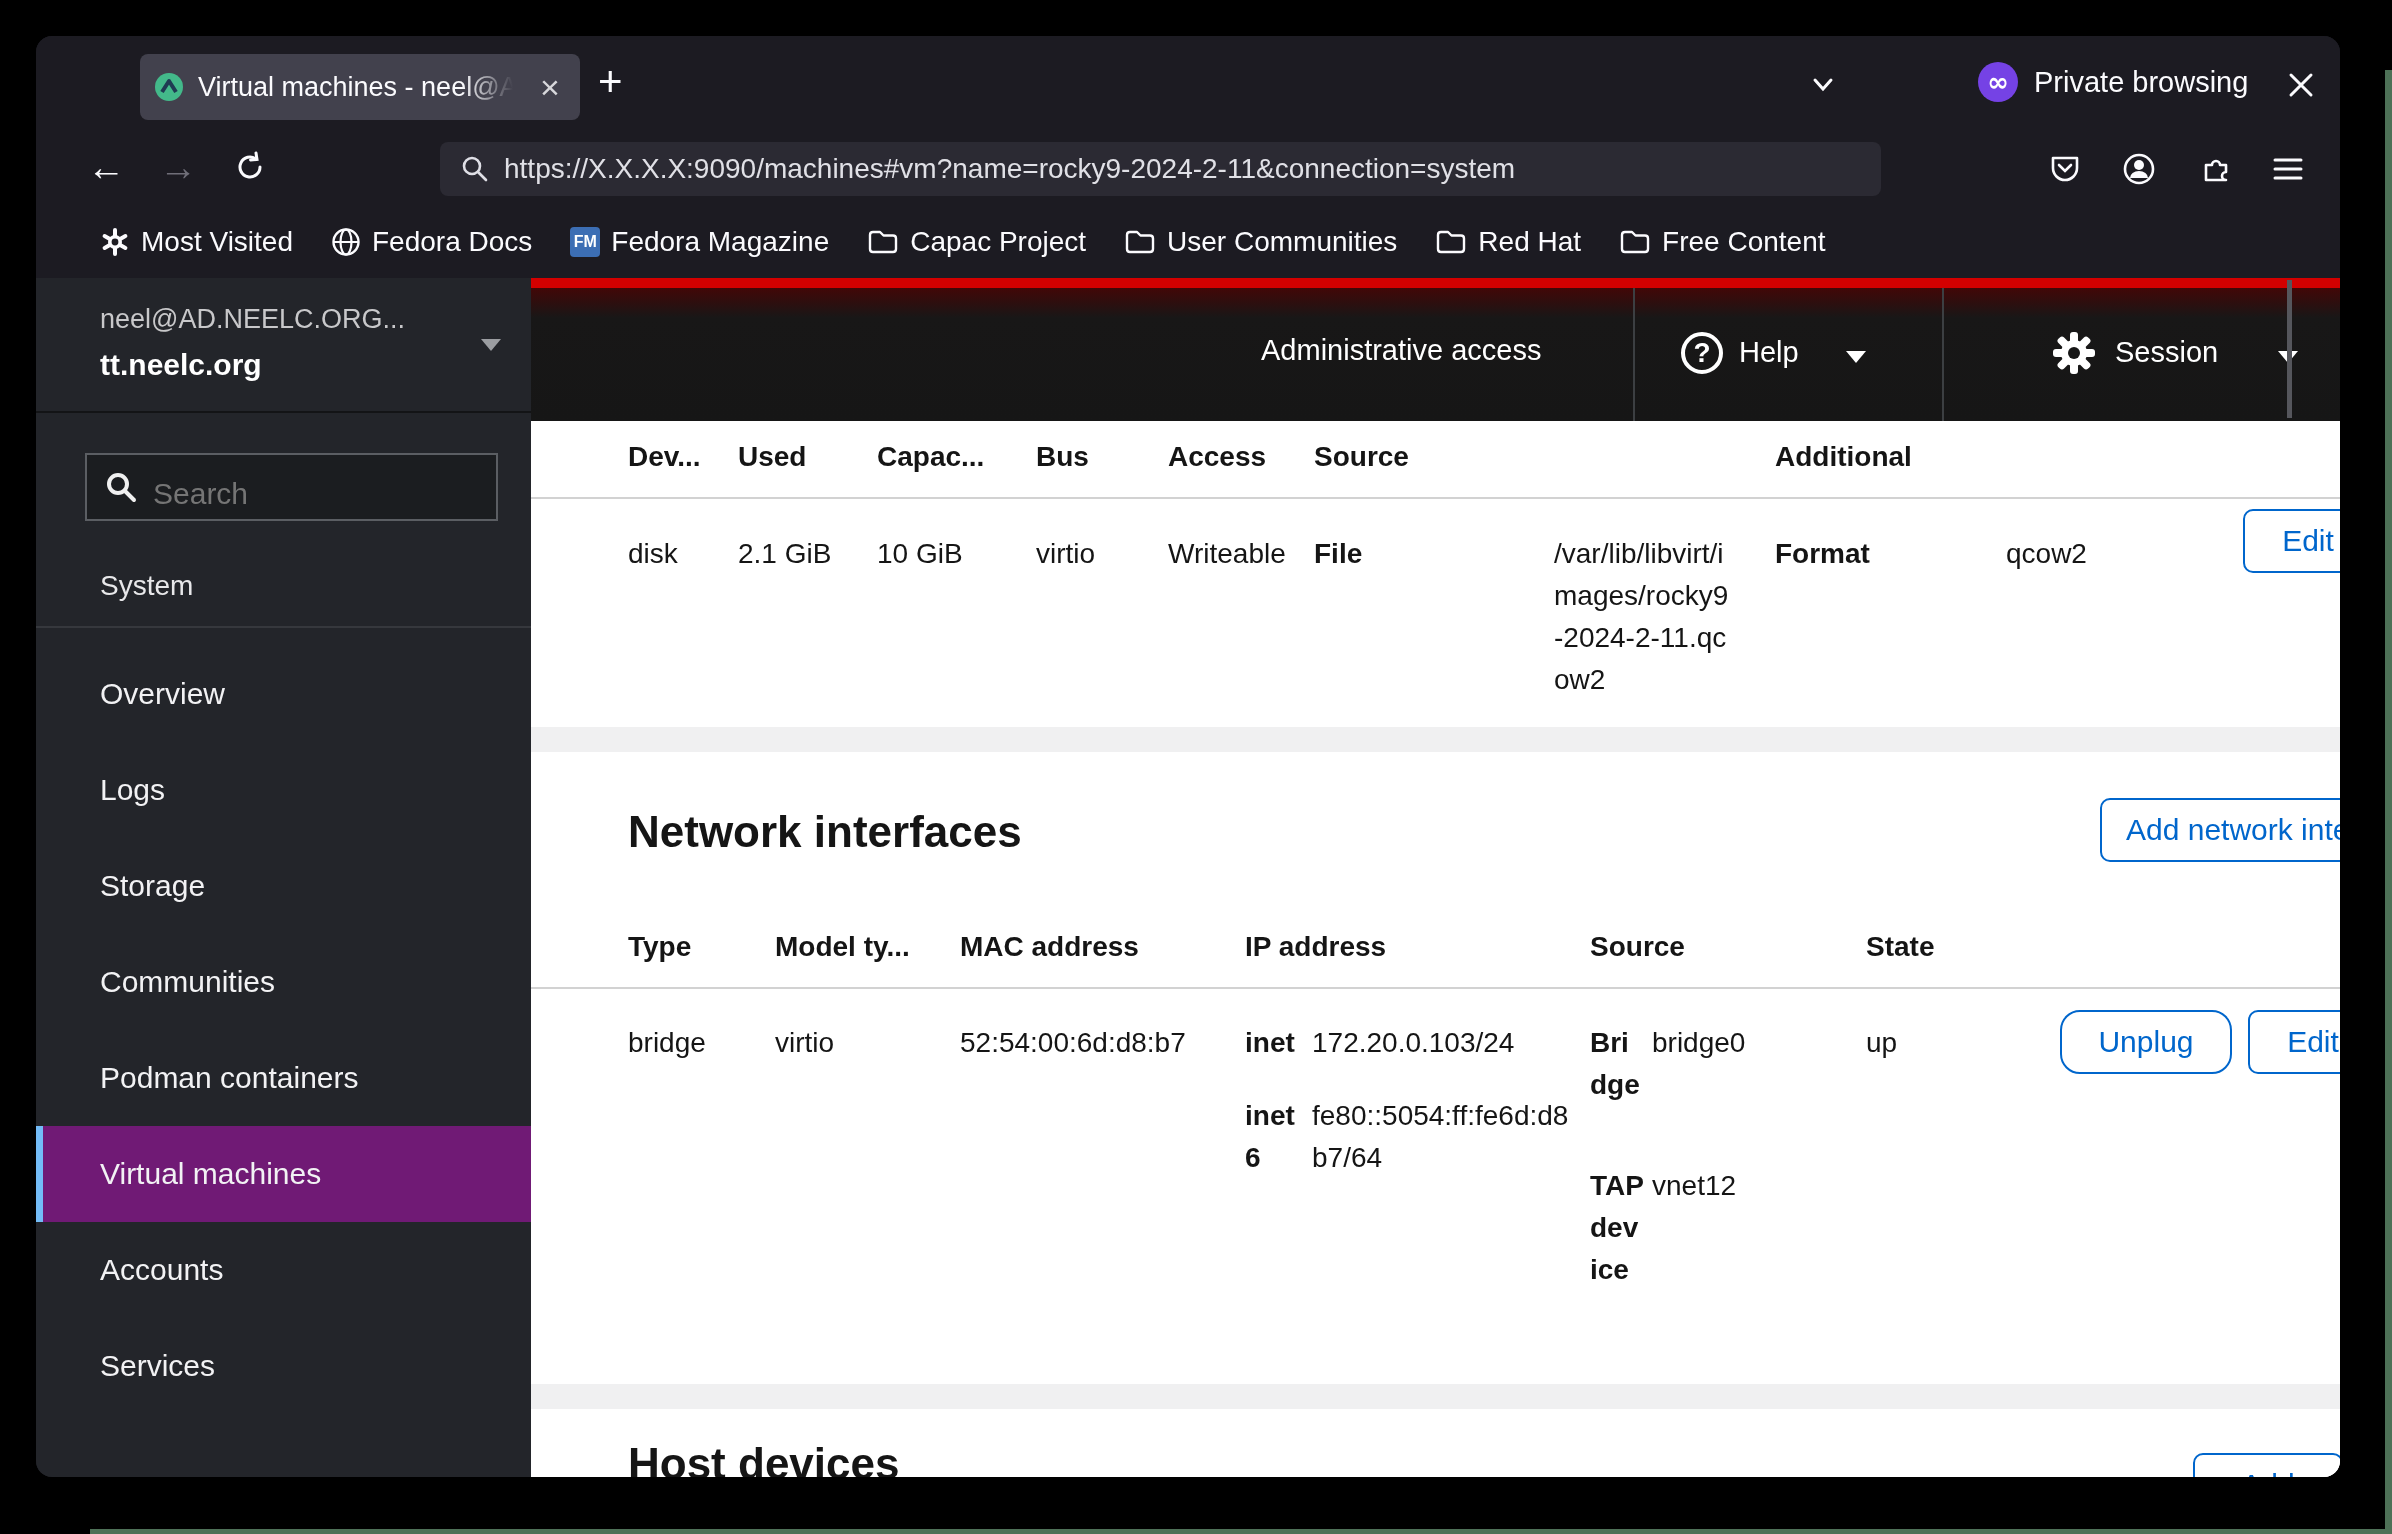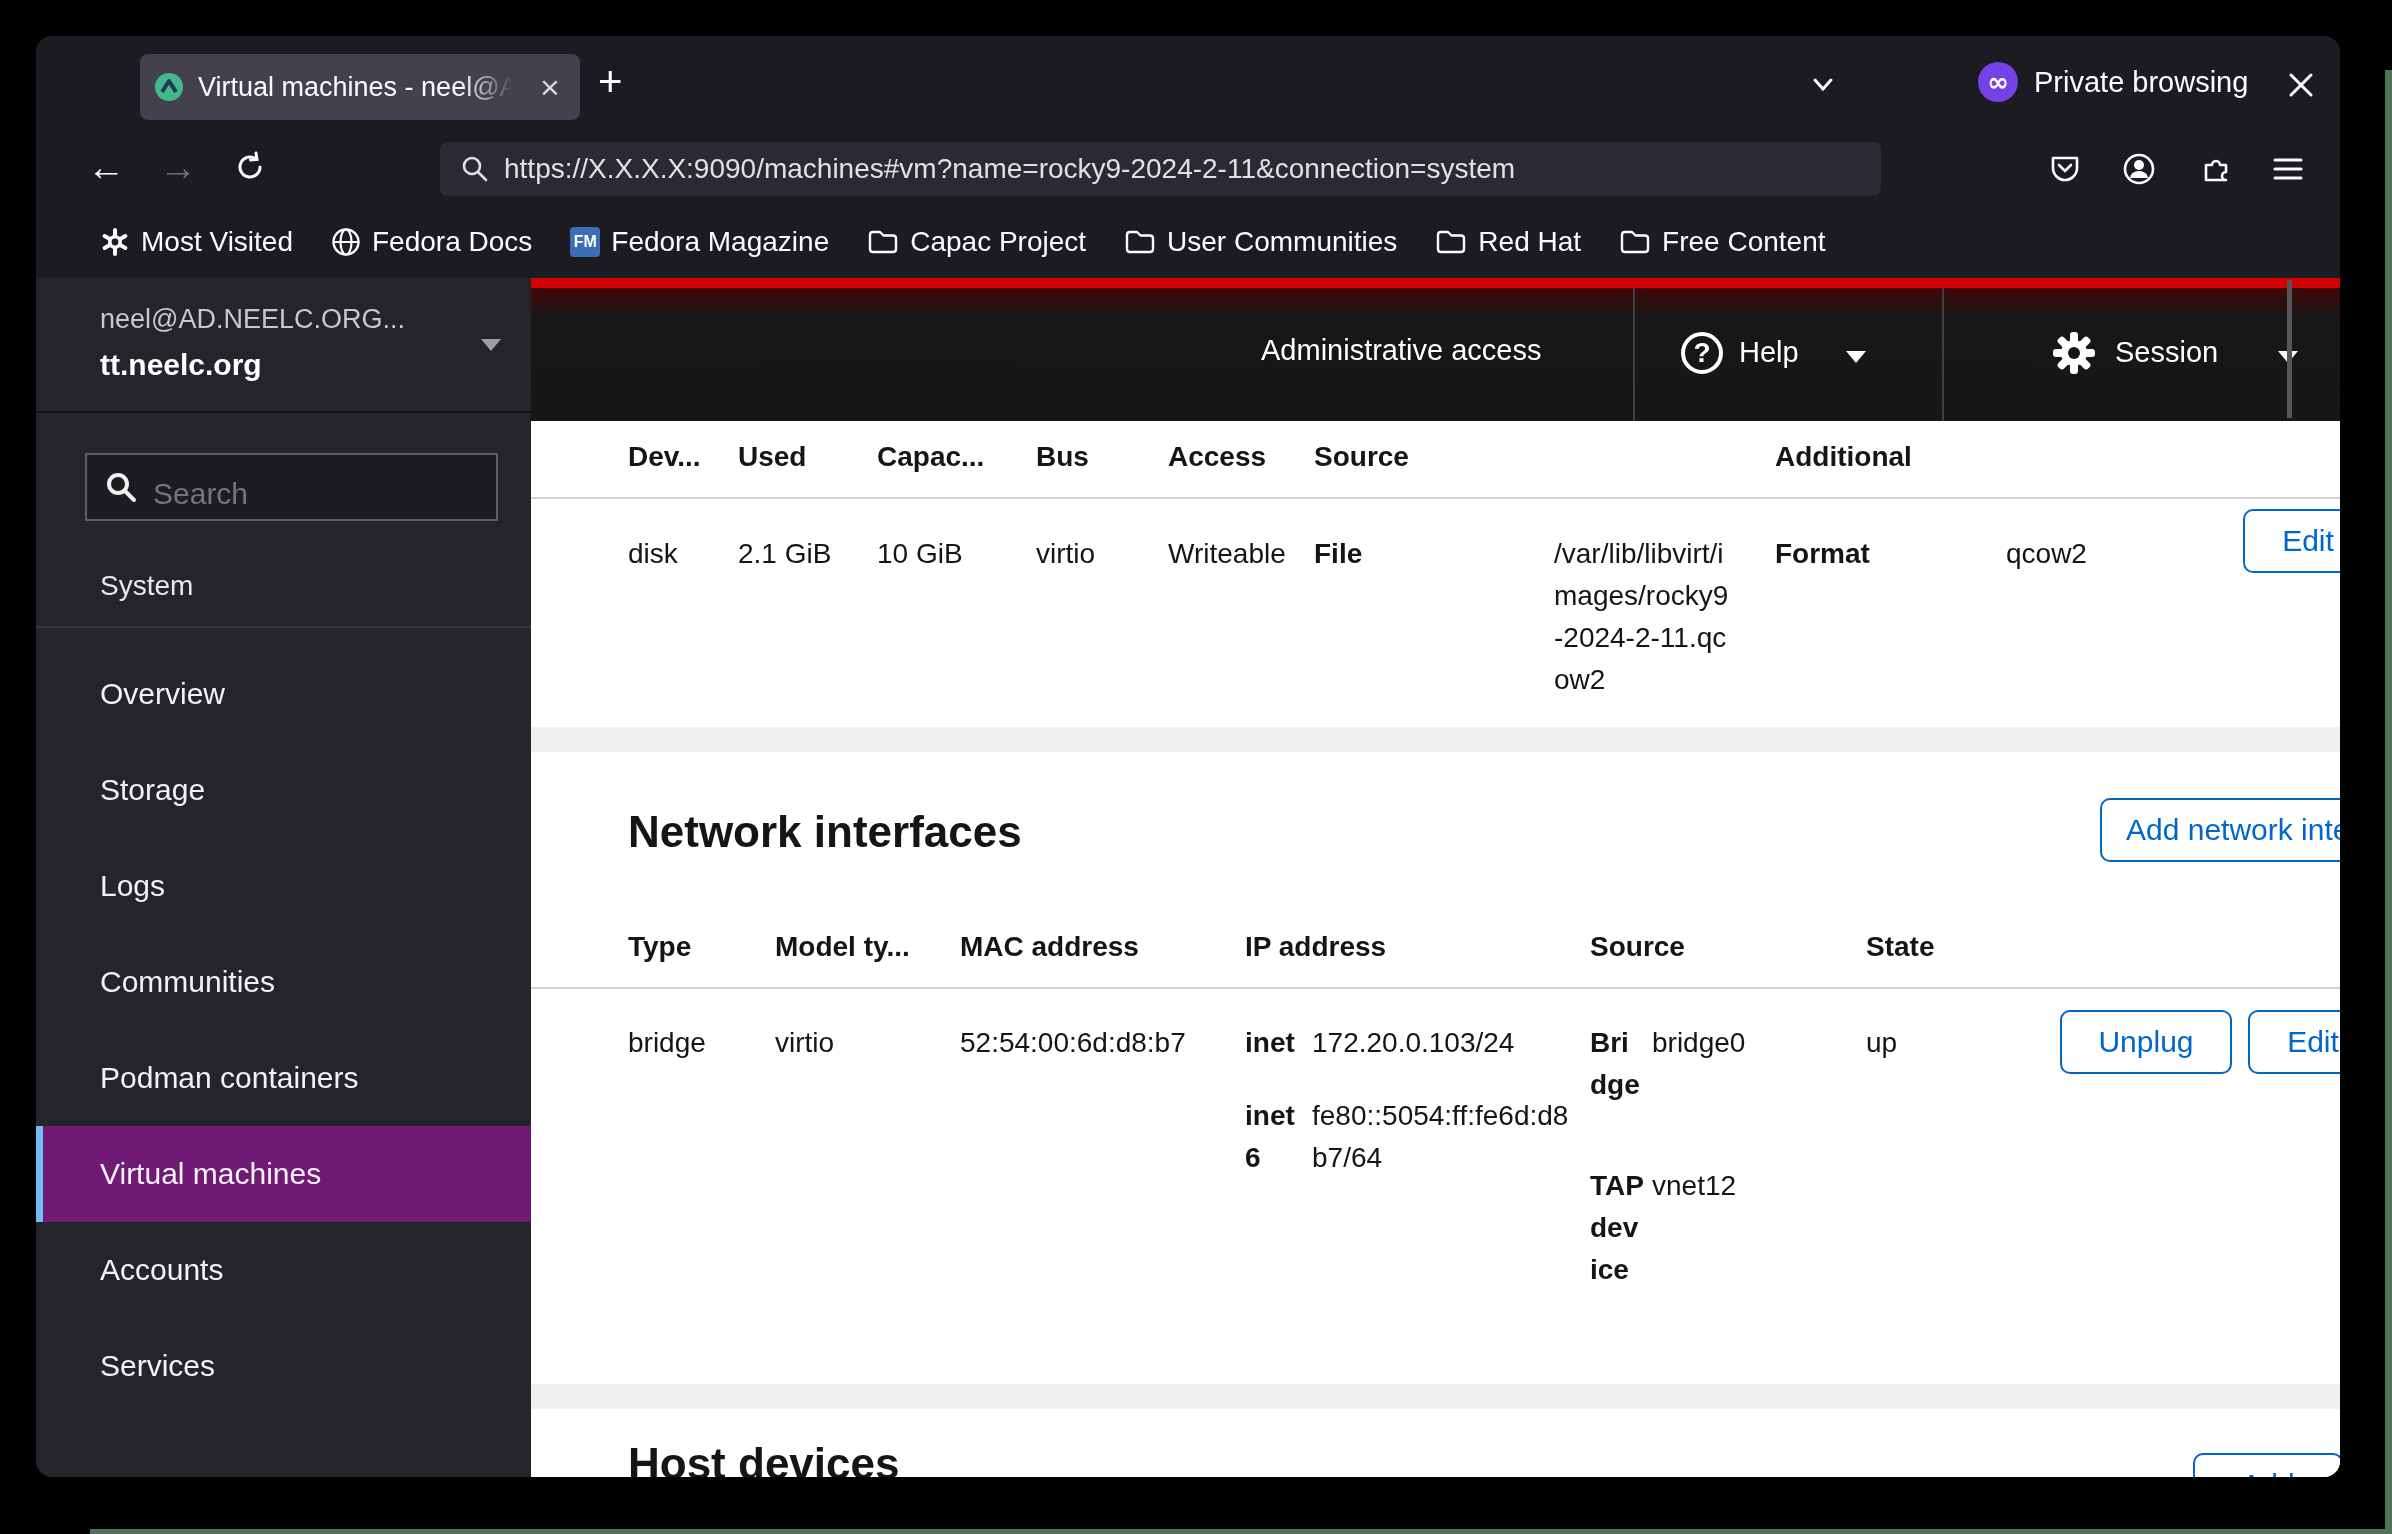--- a/index.html
+++ b/index.html
@@ -233,24 +233,24 @@
         </div>
 
         <div class="nav-section">System</div>
         <div class="nav-sep"></div>
 
         <div class="navlist">
           <div class="navitem">
               <span>Overview</span>
             </div>
           <div class="navitem">
+              <span>Logs</span>
+            </div>
+          <div class="navitem">
               <span>Storage</span>
-            </div>
-          <div class="navitem">
-              <span>Logs</span>
             </div>
           <div class="navitem">
               <span>Communities</span>
             </div>
           <div class="navitem">
               <span>Podman containers</span>
             </div>
           <div class="navitem selected">
               <span>Virtual machines</span>
             </div>
@@ -344,21 +344,21 @@
           <div class="cell bold wrapcell" style="left:714px;top:674px;width:64px;">inet6</div>
           <div class="cell wrapcell" style="left:781px;top:674px;width:262px;">fe80::5054:ff:fe6d:d8b7/64</div>
 
           <div class="cell bold wrapcell" style="left:1059px;top:601px;width:54px;">Bridge</div>
           <div class="cell" style="left:1121px;top:601px;">bridge0</div>
           <div class="cell bold wrapcell" style="left:1059px;top:744px;width:54px;">TAP device</div>
           <div class="cell" style="left:1121px;top:744px;">vnet12</div>
 
           <div class="cell" style="left:1335px;top:601px;">up</div>
 
-          <div class="pfbtn" style="left:1529px;top:589px;width:172px;">Unplug</div>
+          <div class="pfbtn" style="left:1529px;top:589px;width:172px;border-radius:20px;">Unplug</div>
           <div class="pfbtn" style="left:1717px;top:589px;width:130px;">Edit</div>
 
           <div class="gap" style="top:963px;"></div>
 
           <div class="h2" style="left:97px;top:1014px;">Host devices</div>
           <div class="pfbtn" style="left:1662px;top:1032px;width:150px;">Add</div>
         </div>
       </div>
     </div>
   </div>

